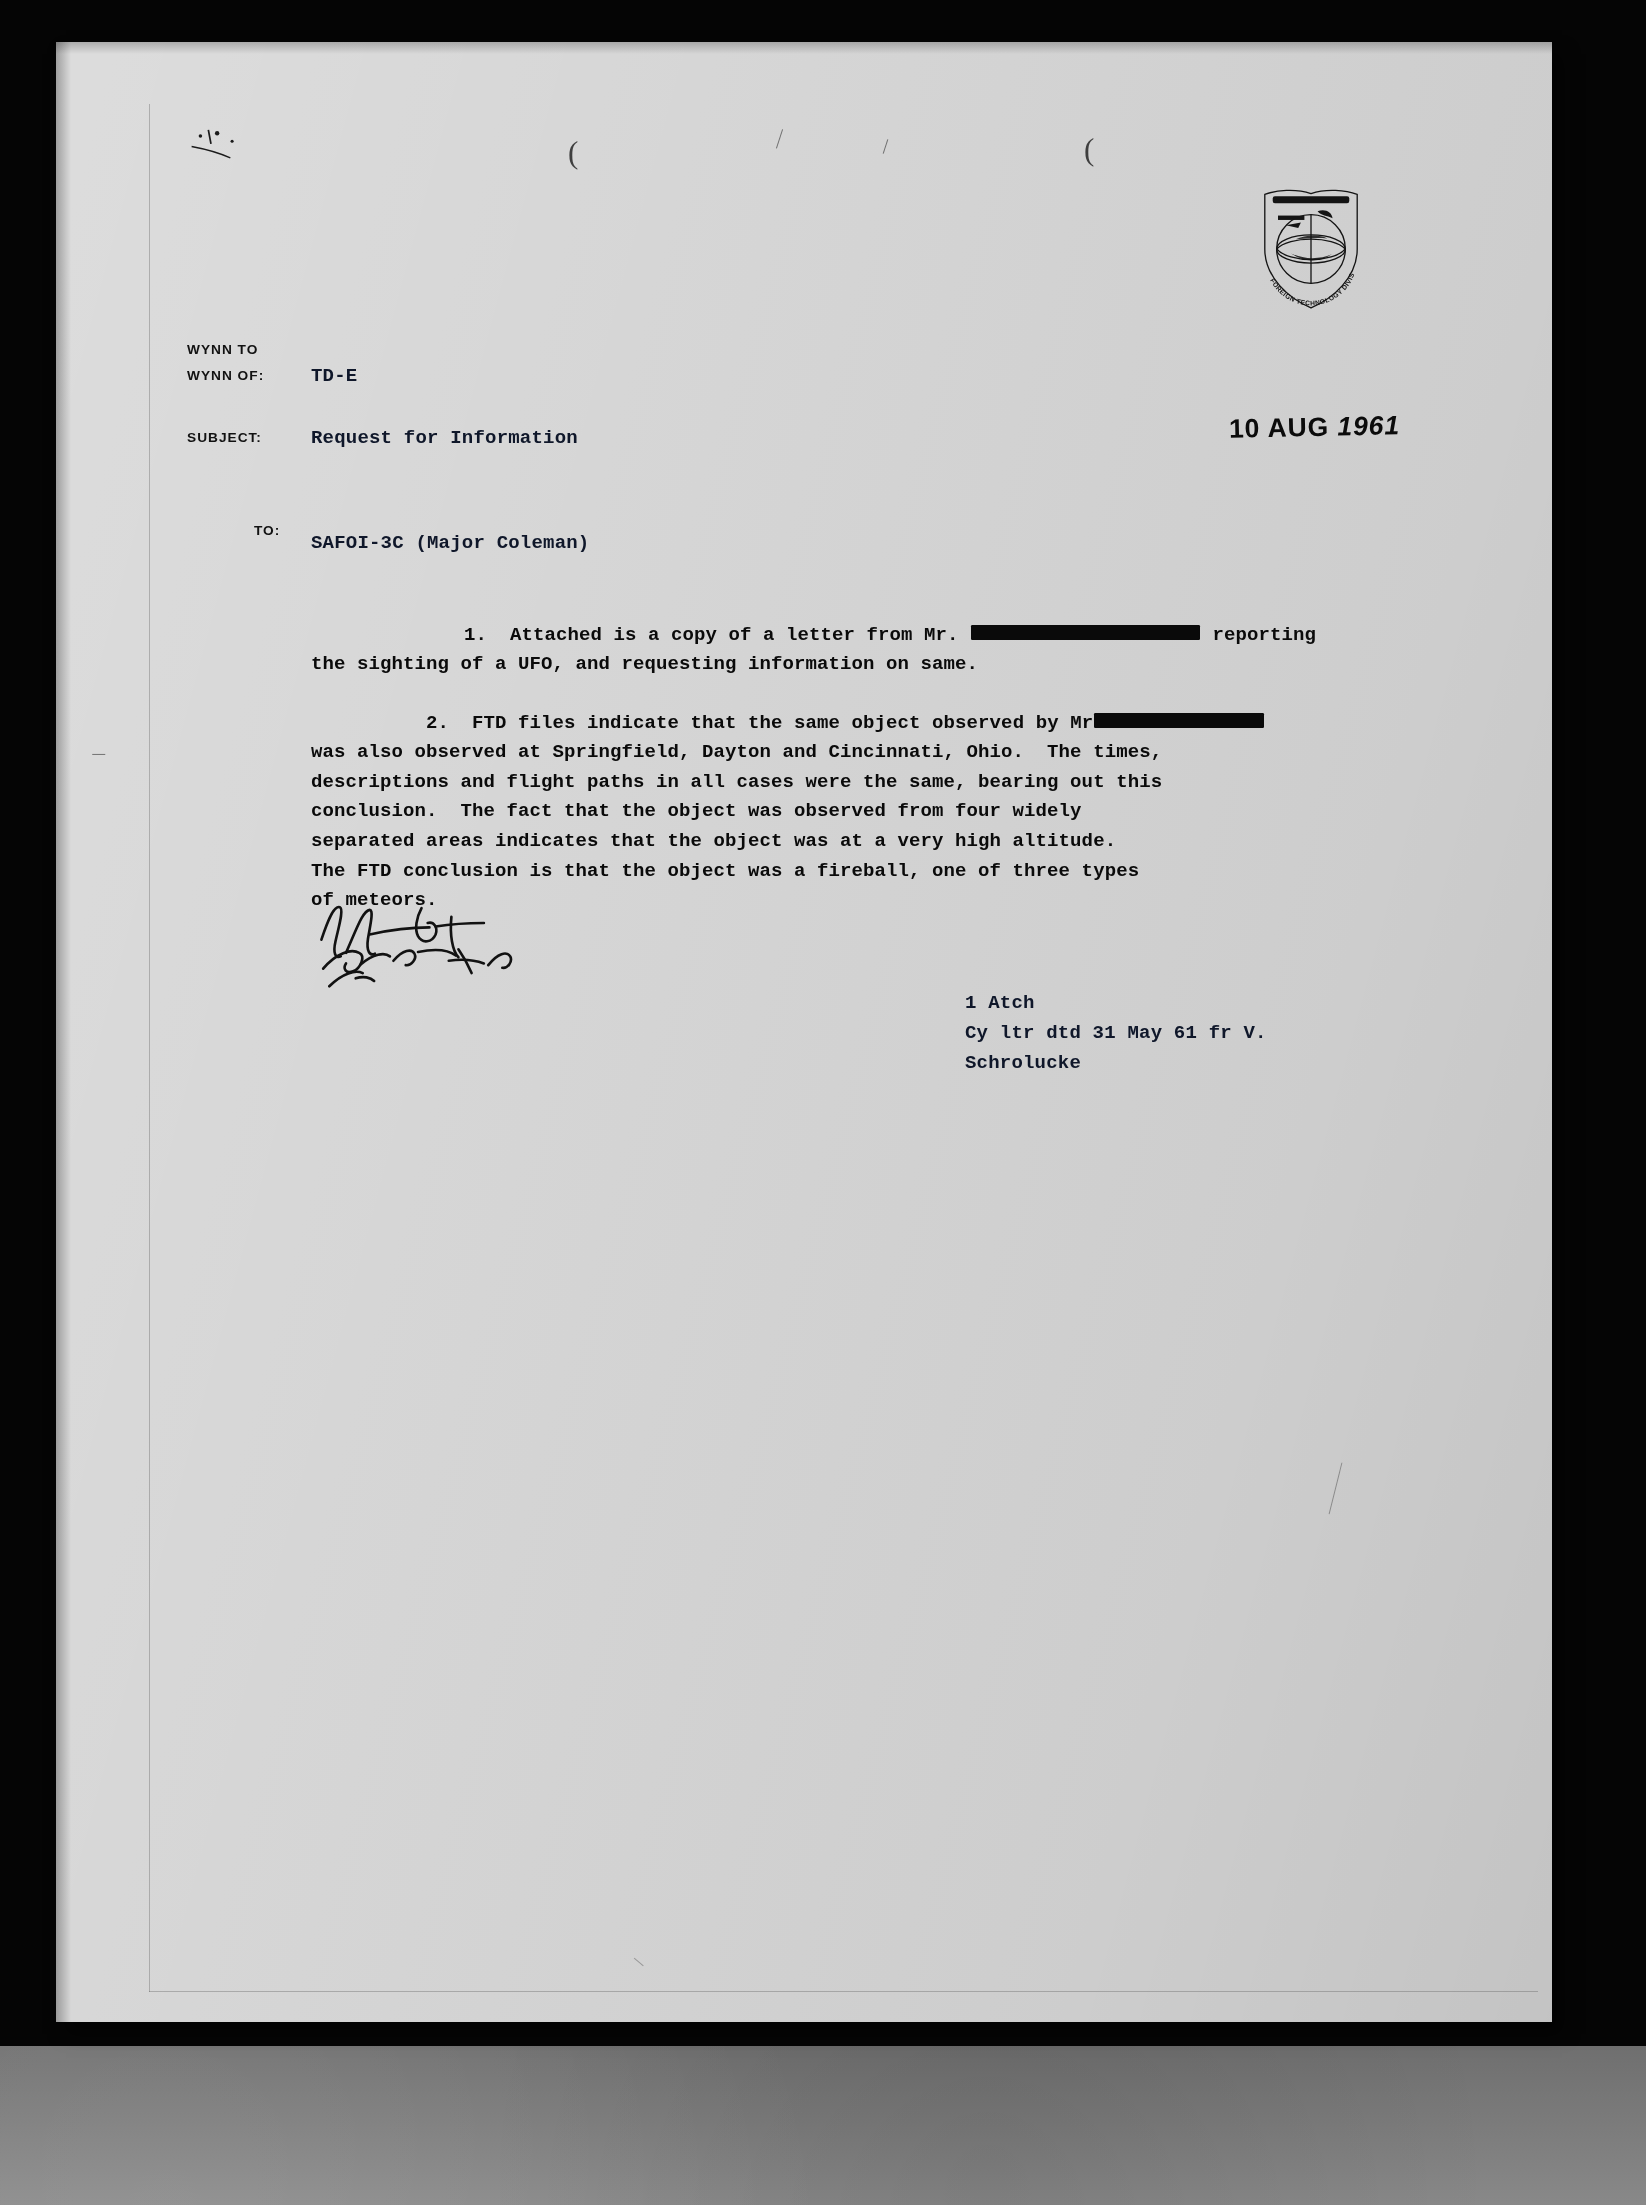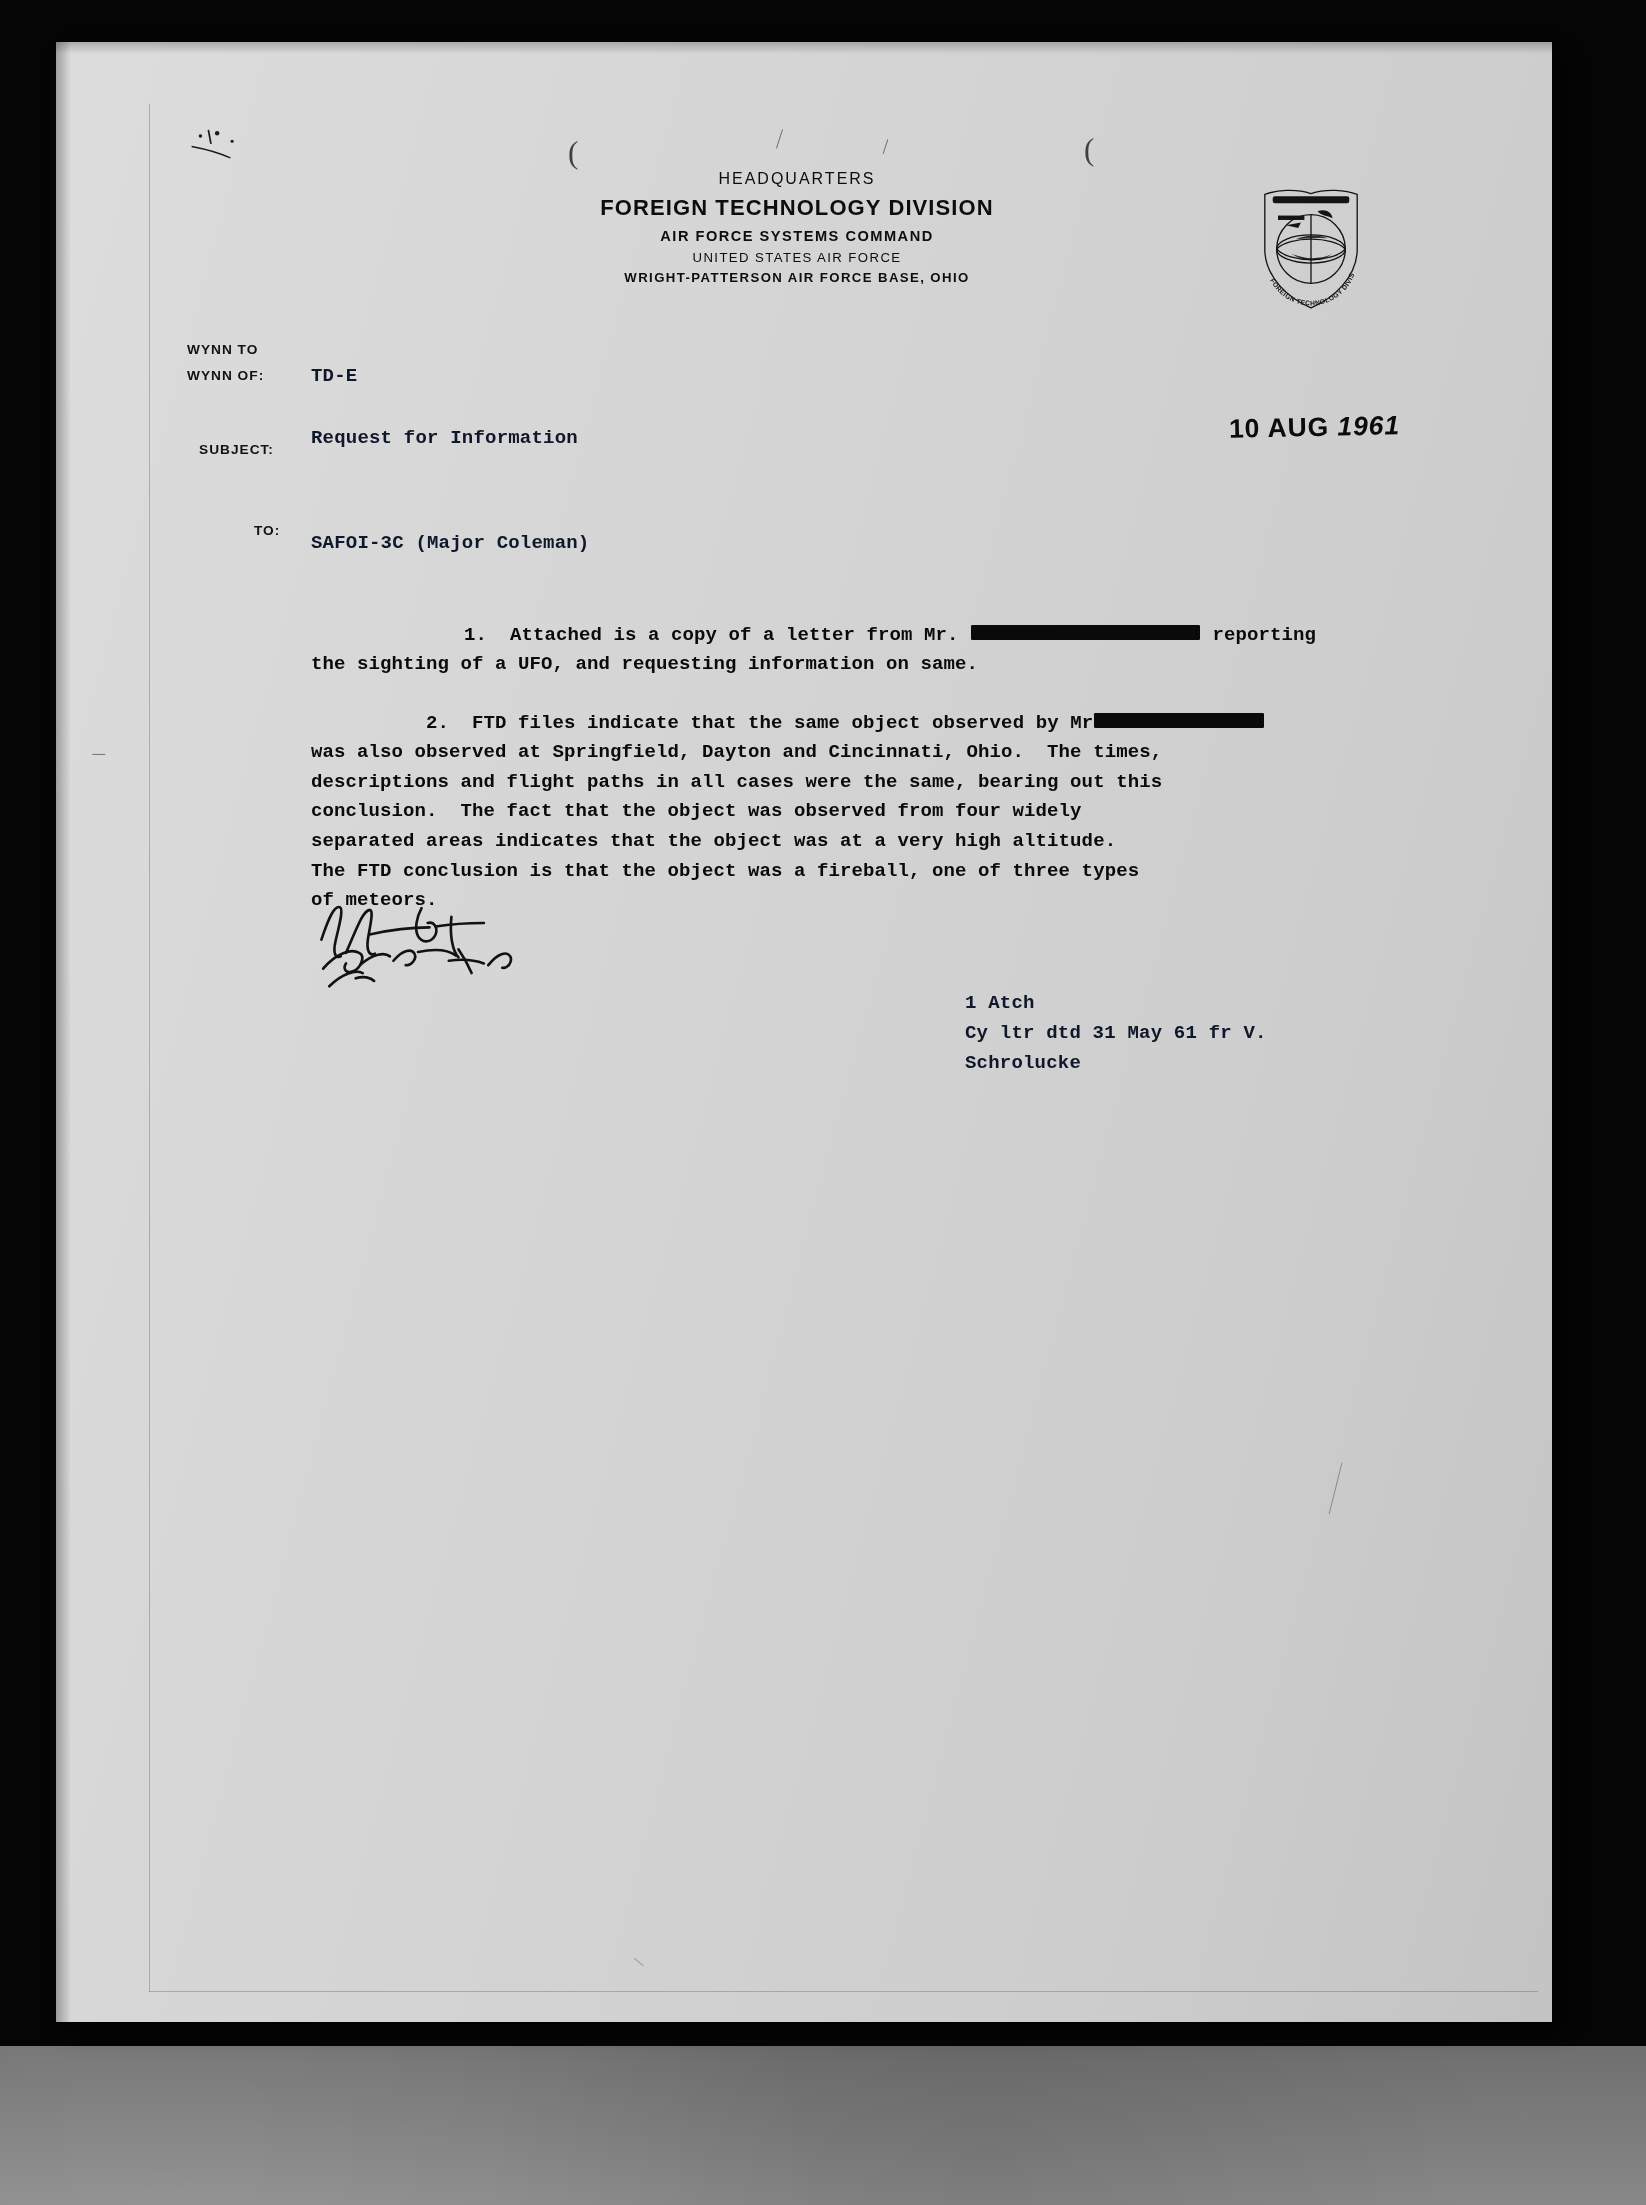--- a/index.html
+++ b/index.html
@@ -158,21 +158,21 @@
   .lbl {
     position: absolute;
     font-family: "Liberation Sans", sans-serif;
     font-size: 13.7px;
     letter-spacing: 1px;
     font-weight: 600;
     color: #121212;
   }
   .lbl-reply  { left: 131px; top: 300px; }
   .lbl-attn   { left: 131px; top: 326px; }
-  .lbl-subj   { left: 143px; top: 388px; margin-top: 12px; }
+  .lbl-subj   { left: 131px; top: 388px; }
   .lbl-to     { left: 198px; top: 481px; }
 
   
   .tw {
     font-family: "Liberation Mono", "DejaVu Sans Mono", monospace;
     font-size: 19px;
     letter-spacing: 0.2px;
     color: #0f172a;
     font-weight: 700;
   }
@@ -289,27 +289,20 @@
         </g>
       </svg>
       <div class="mark-paren" style="left:512px; top:93px;">(</div>
       <div class="mark-paren" style="left:1028px; top:90px;">(</div>
       <div class="tick" style="left:723px; top:87px;"></div>
       <div class="tick" style="left:829px; top:97px; height:15px;"></div>
       <div class="tick" style="left:42px; top:706px; height:13.2px; transform:rotate(90deg);"></div>
       <div class="tick" style="left:1279px; top:1420px; height:53px; transform:rotate(14deg); background:rgba(40,40,40,0.4);"></div>
       <div class="tick" style="left:582px; top:1914px; height:11.5px; transform:rotate(-50deg); background:rgba(40,40,40,0.35);"></div>
 
-      <div class="letterhead">
-        <div class="lh1">HEADQUARTERS</div>
-        <div class="lh2">FOREIGN TECHNOLOGY DIVISION</div>
-        <div class="lh3">AIR FORCE SYSTEMS COMMAND</div>
-        <div class="lh4">UNITED STATES AIR FORCE</div>
-        <div class="lh5">WRIGHT-PATTERSON AIR FORCE BASE, OHIO</div>
-      </div>
 
       <svg class="seal" viewBox="0 0 290 300">
         <g fill="none" stroke="#141414" stroke-width="3">
           <path d="M145,24 C110,12 66,16 40,26 L40,150 C40,215 95,262 145,284 C195,262 250,215 250,150 L250,26 C224,16 180,12 145,24 Z"></path>
           <circle cx="145" cy="150" r="78"></circle>
           <ellipse cx="145" cy="150" rx="78" ry="32"></ellipse>
           <path d="M67,150 C95,120 195,120 223,150"></path>
           <path d="M67,150 C95,182 195,182 223,150"></path>
           <path d="M145,72 L145,228"></path>
         </g>

